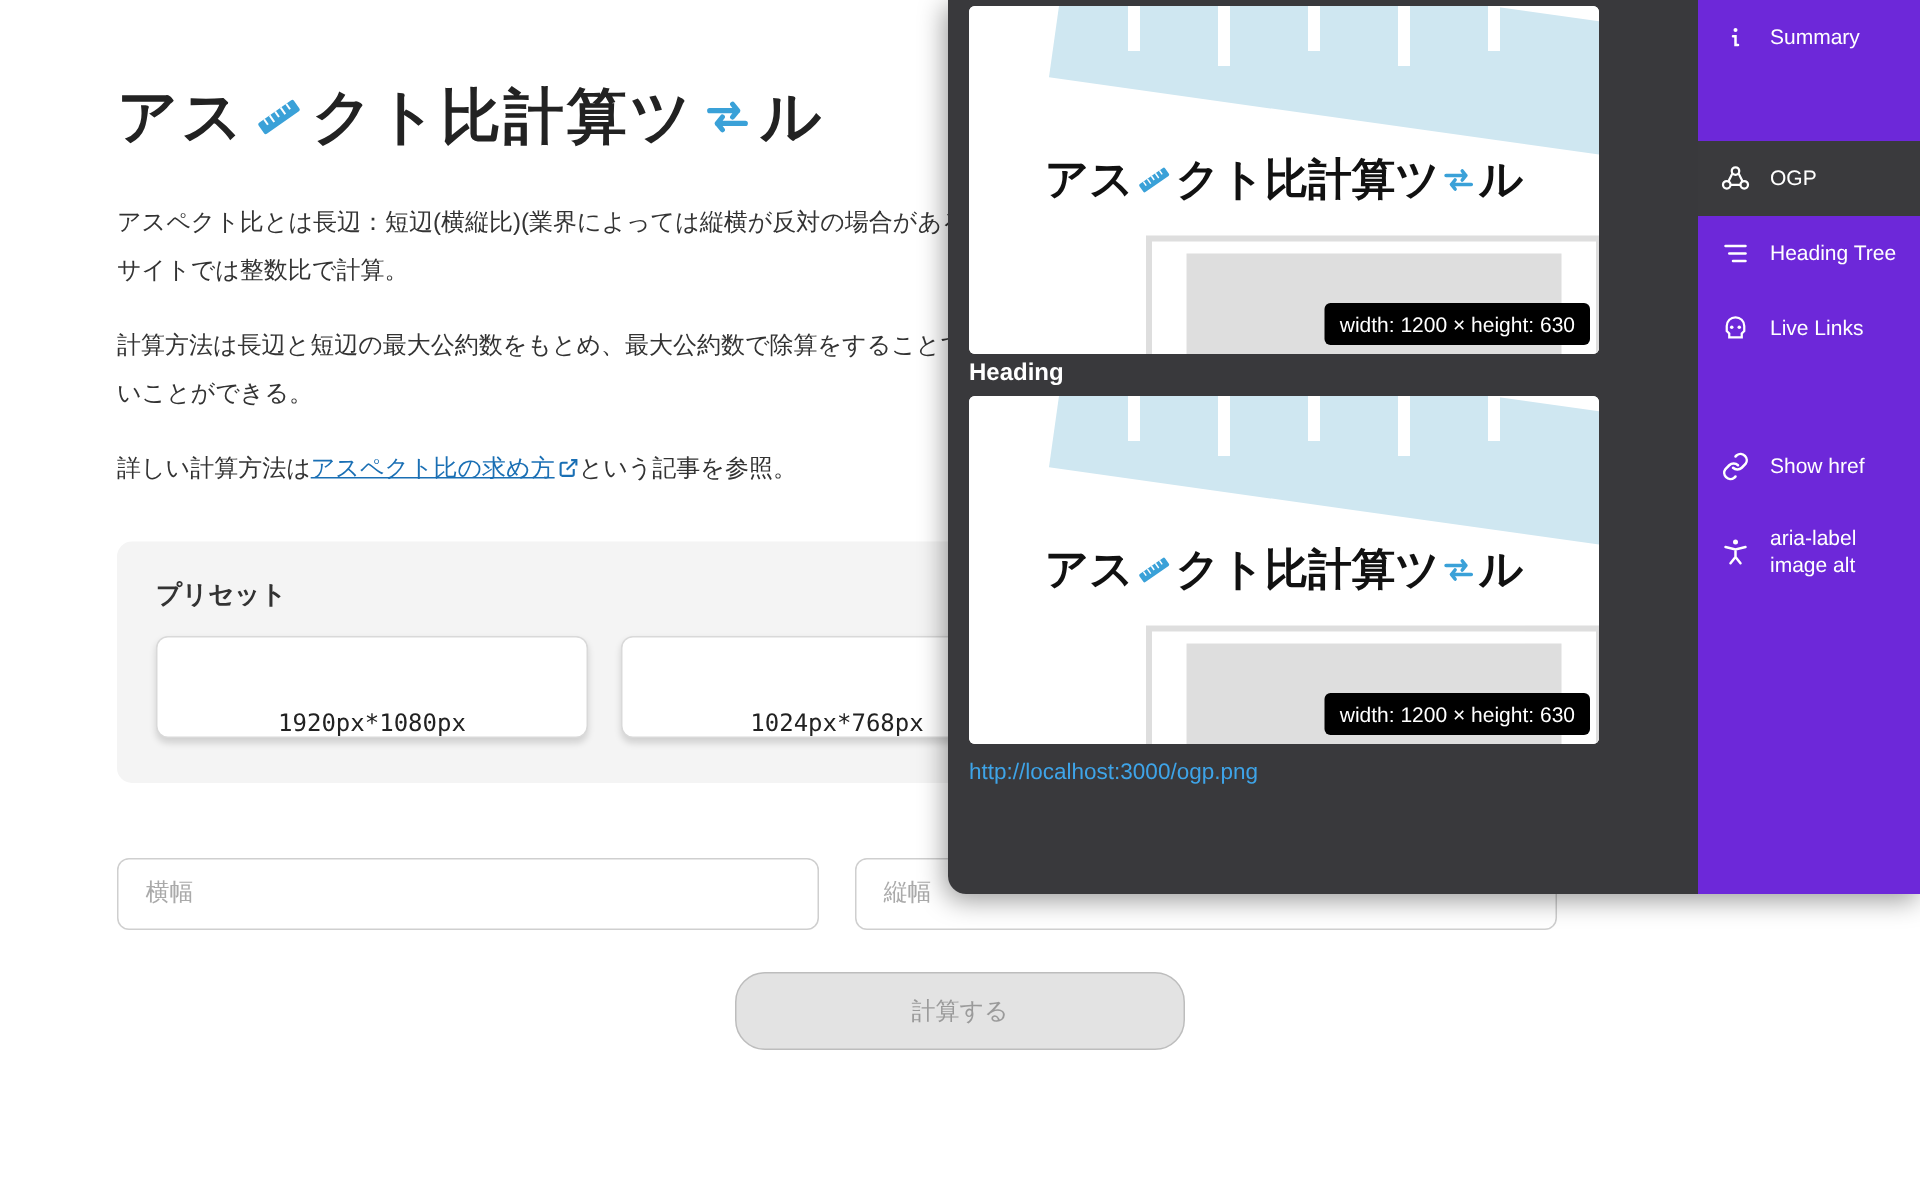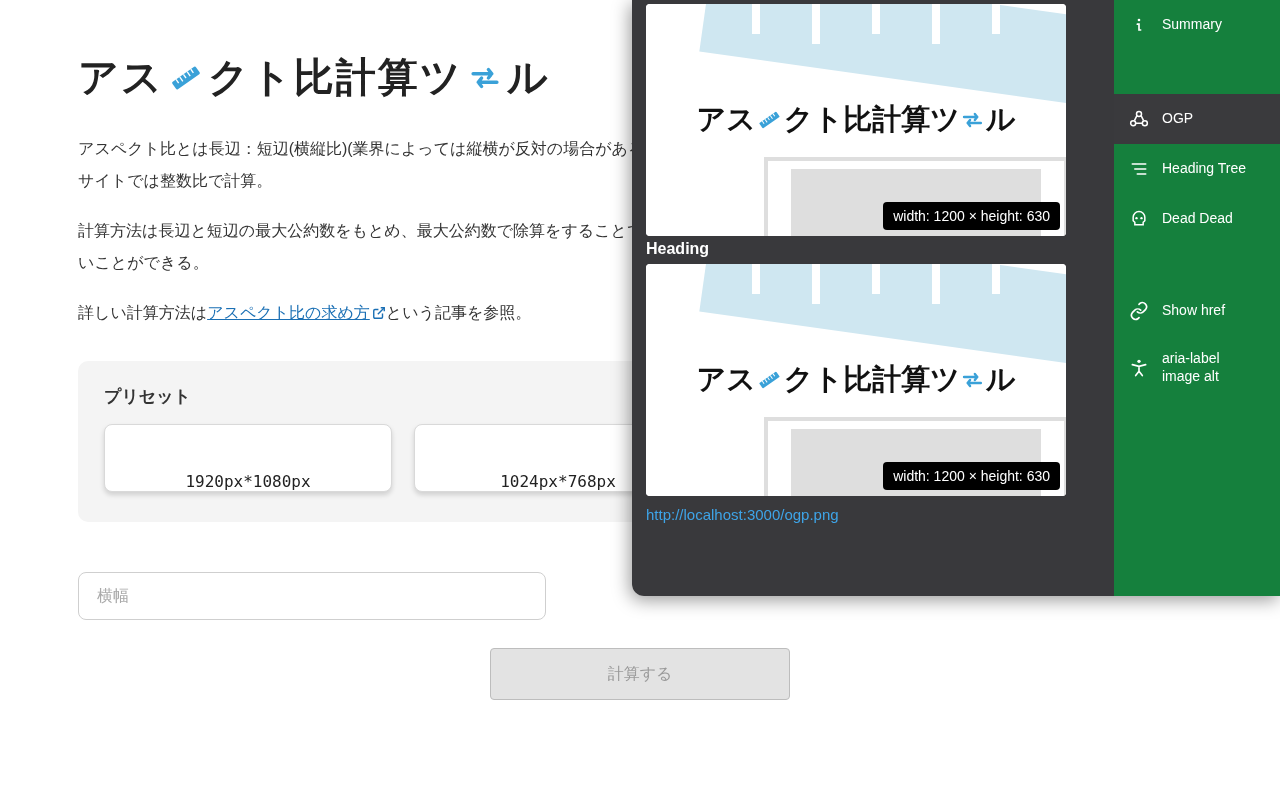--- a/index.html
+++ b/index.html
@@ -99,21 +99,21 @@
   }
   .text-input::placeholder {
     color: #aaaaaa;
   }
 
   .calc-button {
     display: block;
     margin: 28px auto 0 auto;
     width: 300px;
     height: 52px;
-    border-radius: 4px;
+    border-radius: 20px;
     border: 1px solid #bdbdbd;
     background: #e3e3e3;
     color: #9a9a9a;
     font-size: 16px;
     cursor: not-allowed;
   }
 
   
   .overlay {
     position: absolute;
@@ -178,22 +178,22 @@
   .preview-url {
     color: #3ea4e8;
     font-size: 15px;
     margin: 10px 0 14px 0;
     display: block;
     text-decoration: none;
   }
 
   
   .overlay-side {
-    width: 166px;
-    background: #15803d;
+    width: 148px;
+    background: #6d28d9;
     display: flex;
     flex-direction: column;
   }
   .side-item {
     display: flex;
     align-items: center;
     gap: 12px;
     padding: 14px 14px;
     color: #ffffff;
     font-size: 14px;
@@ -263,20 +263,21 @@
         <span>1920px*1080px</span>
       </div>
       <div class="preset-card">
         <span>1024px*768px</span>
       </div>
     </div>
   </div>
 
   <div class="inputs-row">
     <input class="text-input" type="text" placeholder="横幅" style="">
+    <input class="text-input" type="text" placeholder="縦幅" style="">
   </div>
 
   <button class="calc-button" disabled="">計算する</button>
 </div>
 
 <div class="overlay">
   <div class="overlay-main">
 
     <div class="preview-section">
       <div class="preview-card">
@@ -407,21 +408,21 @@
       <span class="label">Heading Tree</span>
     </div>
     <div class="side-item">
       <span class="side-icon">
         <svg width="20" height="20" viewBox="0 0 24 24" fill="none" stroke="#fff" stroke-width="1.8">
             <path d="M12 3a7 7 0 0 0-7 7v4l2 2v3h10v-3l2-2v-4a7 7 0 0 0-7-7z"></path>
             <circle cx="9" cy="11" r="1.4" fill="#fff" stroke="none"></circle>
             <circle cx="15" cy="11" r="1.4" fill="#fff" stroke="none"></circle>
           </svg>
       </span>
-      <span class="label">Dead Dead</span>
+      <span class="label">Live Links</span>
     </div>
 
     <div class="side-sep"></div>
 
     <div class="side-item">
       <span class="side-icon">
         <svg width="20" height="20" viewBox="0 0 24 24" fill="none" stroke="#fff" stroke-width="2" stroke-linecap="round">
             <path d="M10 13a5 5 0 0 0 7 0l3-3a5 5 0 0 0-7-7l-1 1"></path>
             <path d="M14 11a5 5 0 0 0-7 0l-3 3a5 5 0 0 0 7 7l1-1"></path>
           </svg>

